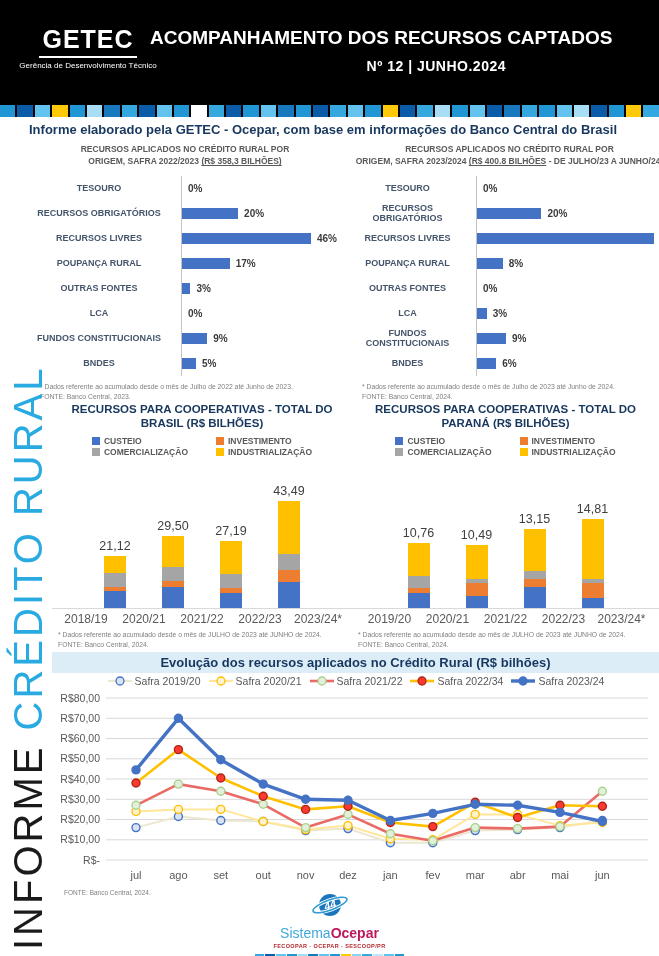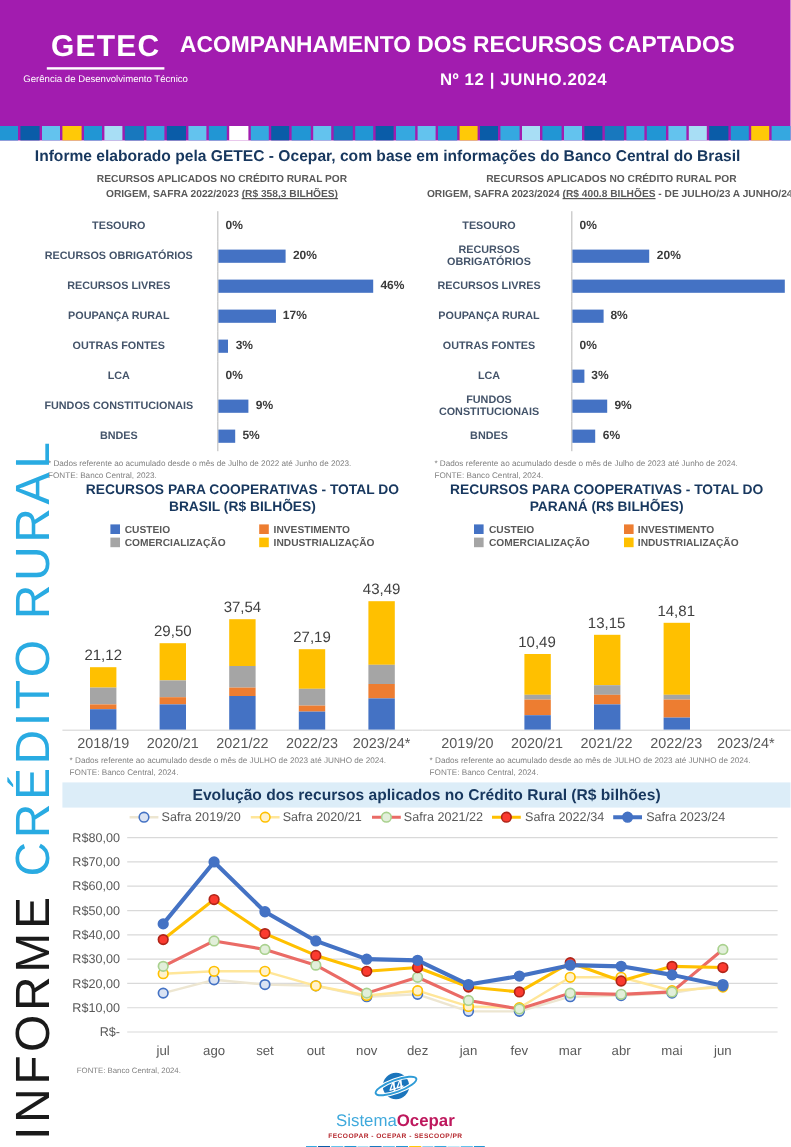--- a/index.html
+++ b/index.html
@@ -1,21 +1,21 @@
 <!DOCTYPE html>
 <html><head>
 <meta charset="utf-8">
 <style>
   html,body{margin:0;padding:0;background:#fff;}
   .page{position:relative;width:659px;height:956px;background:#fff;overflow:hidden;
         font-family:"Liberation Sans",sans-serif;}
   svg{font-family:"Liberation Sans",sans-serif;}
 
   
-  .header{position:absolute;top:0;left:0;width:659px;height:117px;background:#a21caf;}
+  .header{position:absolute;top:0;left:0;width:659px;height:117px;background:#000000;}
   .logo{position:absolute;left:12px;top:25px;width:152px;text-align:center;color:#fff;}
   .logo-main{font-size:25px;font-weight:bold;letter-spacing:1px;display:inline-block;
              border-bottom:2px solid #fff;padding:0 3px 2px;}
   .logo-sub{font-size:8px;margin-top:3px;white-space:nowrap;}
   .h-title{position:absolute;left:150px;top:27px;width:356px;text-align:center;color:#fff;
            font-size:19px;font-weight:bold;white-space:nowrap;}
   .h-issue{position:absolute;left:150px;top:58px;width:356px;text-align:right;color:#fff;
            font-size:14px;font-weight:bold;letter-spacing:.5px;}
   #strip-top{position:absolute;left:0;bottom:0;width:659px;height:12px;display:flex;gap:2px;}
   #strip-top span{flex:1;}
@@ -309,29 +309,20 @@
           <div class="cb-col">
             <div class="cb-total">29,50</div>
             <div class="cb-stack">
               <div class="cb-seg" style="height: 31.6px; background: rgb(255, 192, 0);"></div>
               <div class="cb-seg" style="height: 14.2px; background: rgb(165, 165, 165);"></div>
               <div class="cb-seg" style="height: 6.1px; background: rgb(237, 125, 49);"></div>
               <div class="cb-seg" style="height: 20.3px; background: rgb(68, 114, 196);"></div>
             </div>
           </div>
           <div class="cb-col">
-            <div class="cb-total">37,54</div>
-            <div class="cb-stack">
-              <div class="cb-seg" style="height: 39.3px; background: rgb(255, 192, 0);"></div>
-              <div class="cb-seg" style="height: 17.4px; background: rgb(165, 165, 165);"></div>
-              <div class="cb-seg" style="height: 7.8px; background: rgb(237, 125, 49);"></div>
-              <div class="cb-seg" style="height: 27.4px; background: rgb(68, 114, 196);"></div>
-            </div>
-          </div>
-          <div class="cb-col">
             <div class="cb-total">27,19</div>
             <div class="cb-stack">
               <div class="cb-seg" style="height: 32.6px; background: rgb(255, 192, 0);"></div>
               <div class="cb-seg" style="height: 14.7px; background: rgb(165, 165, 165);"></div>
               <div class="cb-seg" style="height: 4.2px; background: rgb(237, 125, 49);"></div>
               <div class="cb-seg" style="height: 15.2px; background: rgb(68, 114, 196);"></div>
             </div>
           </div>
           <div class="cb-col">
             <div class="cb-total">43,49</div>
@@ -372,20 +363,29 @@
           <span class="lg-item">
             <span class="lg-sq" style="background: rgb(165, 165, 165);"></span>
             <span>COMERCIALIZAÇÃO</span>
           </span>
           <span class="lg-item">
             <span class="lg-sq" style="background: rgb(255, 192, 0);"></span>
             <span>INDUSTRIALIZAÇÃO</span>
           </span>
         </div>
       <div class="cc-bars" id="coop-bars-1">
+          <div class="cb-col">
+            <div class="cb-total">10,76</div>
+            <div class="cb-stack">
+              <div class="cb-seg" style="height: 32.5px; background: rgb(255, 192, 0);"></div>
+              <div class="cb-seg" style="height: 12px; background: rgb(165, 165, 165);"></div>
+              <div class="cb-seg" style="height: 5.1px; background: rgb(237, 125, 49);"></div>
+              <div class="cb-seg" style="height: 15px; background: rgb(68, 114, 196);"></div>
+            </div>
+          </div>
           <div class="cb-col">
             <div class="cb-total">10,49</div>
             <div class="cb-stack">
               <div class="cb-seg" style="height: 33.8px; background: rgb(255, 192, 0);"></div>
               <div class="cb-seg" style="height: 4.8px; background: rgb(165, 165, 165);"></div>
               <div class="cb-seg" style="height: 12.3px; background: rgb(237, 125, 49);"></div>
               <div class="cb-seg" style="height: 12px; background: rgb(68, 114, 196);"></div>
             </div>
           </div>
           <div class="cb-col">

